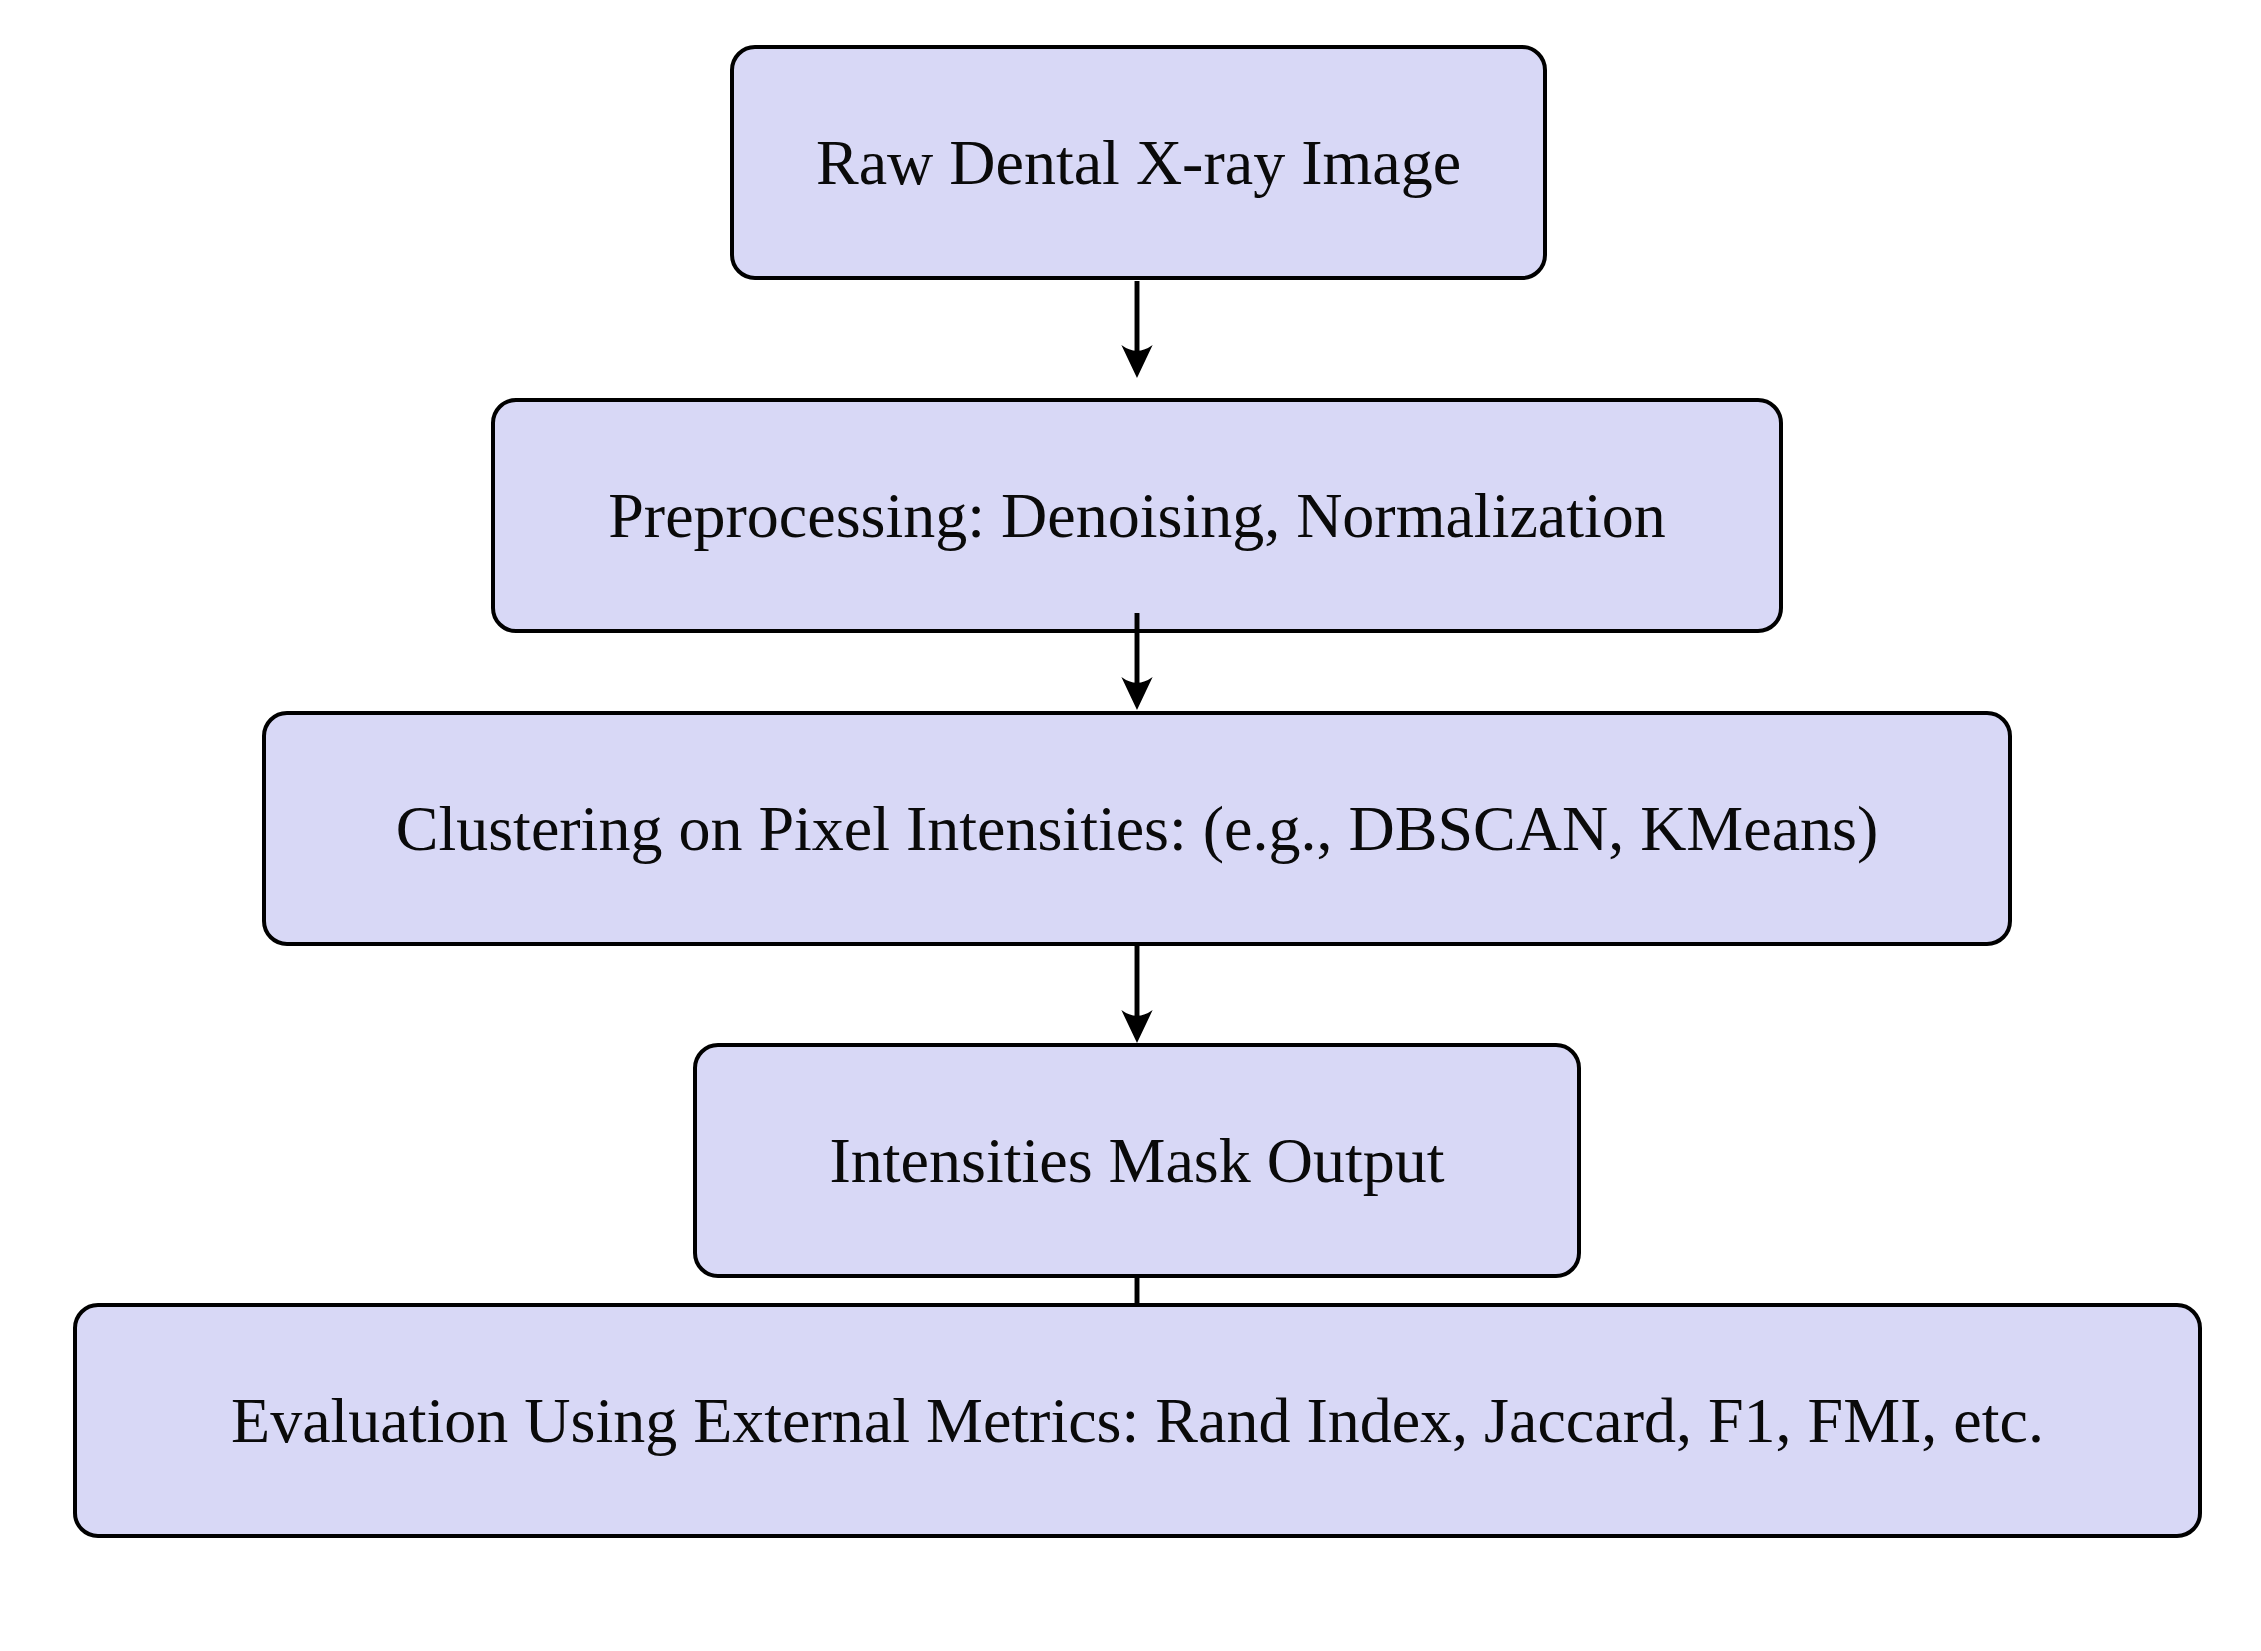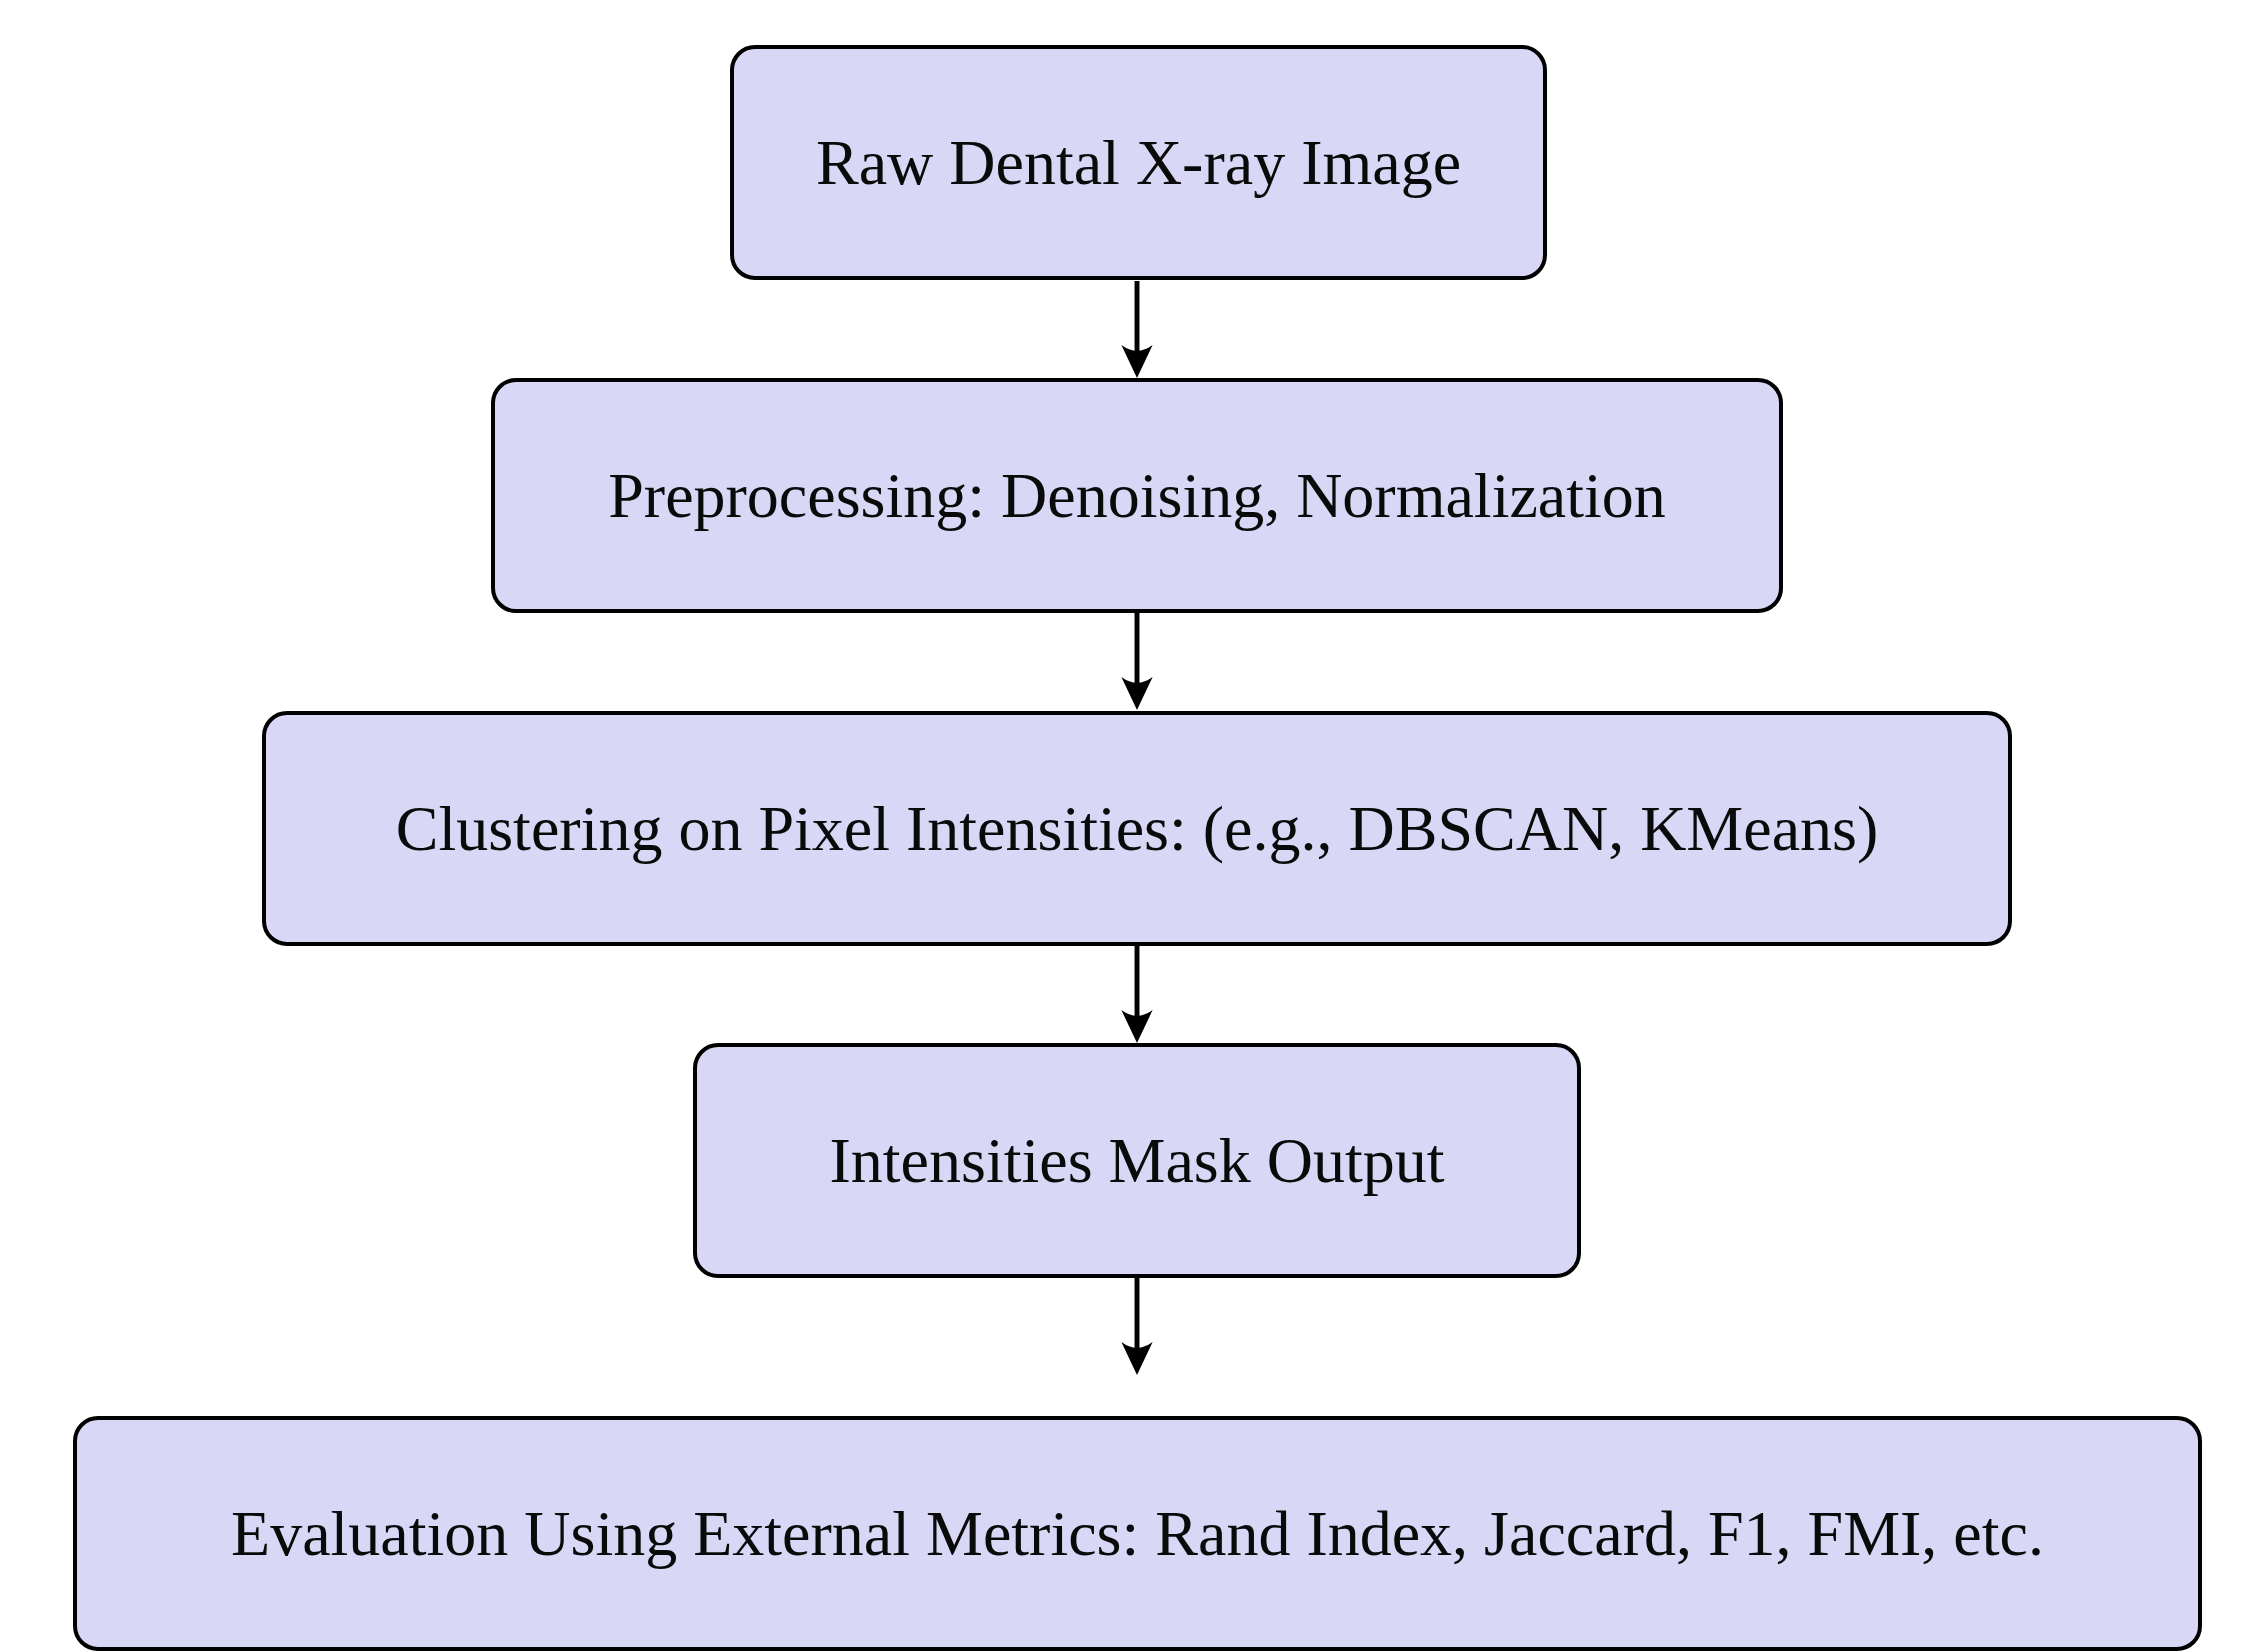--- a/index.html
+++ b/index.html
@@ -36,24 +36,24 @@
   }
   .flow-node .node-label {
     font-size: 64px;
     line-height: 1;
     color: var(--text-color);
     white-space: nowrap;
     text-align: center;
   }
   
   #node-0 { left: 730px;  top: 45px;   width: 817px;  }
-  #node-1 { left: 491px;  top: 378px;  width: 1292px; }
+  #node-1 { left: 491px;  top: 398px;  width: 1292px; }
   #node-2 { left: 262px;  top: 711px;  width: 1750px; }
   #node-3 { left: 693px;  top: 1043px; width: 888px; }
-  #node-4 { left: 73px;   top: 1416px; width: 2129px; }
+  #node-4 { left: 73px;   top: 1303px; width: 2129px; }
 
   .flow-arrow {
     position: absolute;
     left: 1112px; 
     width: 50px;
     height: 97px;
     color: var(--arrow-color);
   }
   #arrow-0 { top: 281px;  }
   #arrow-1 { top: 613px;  }

